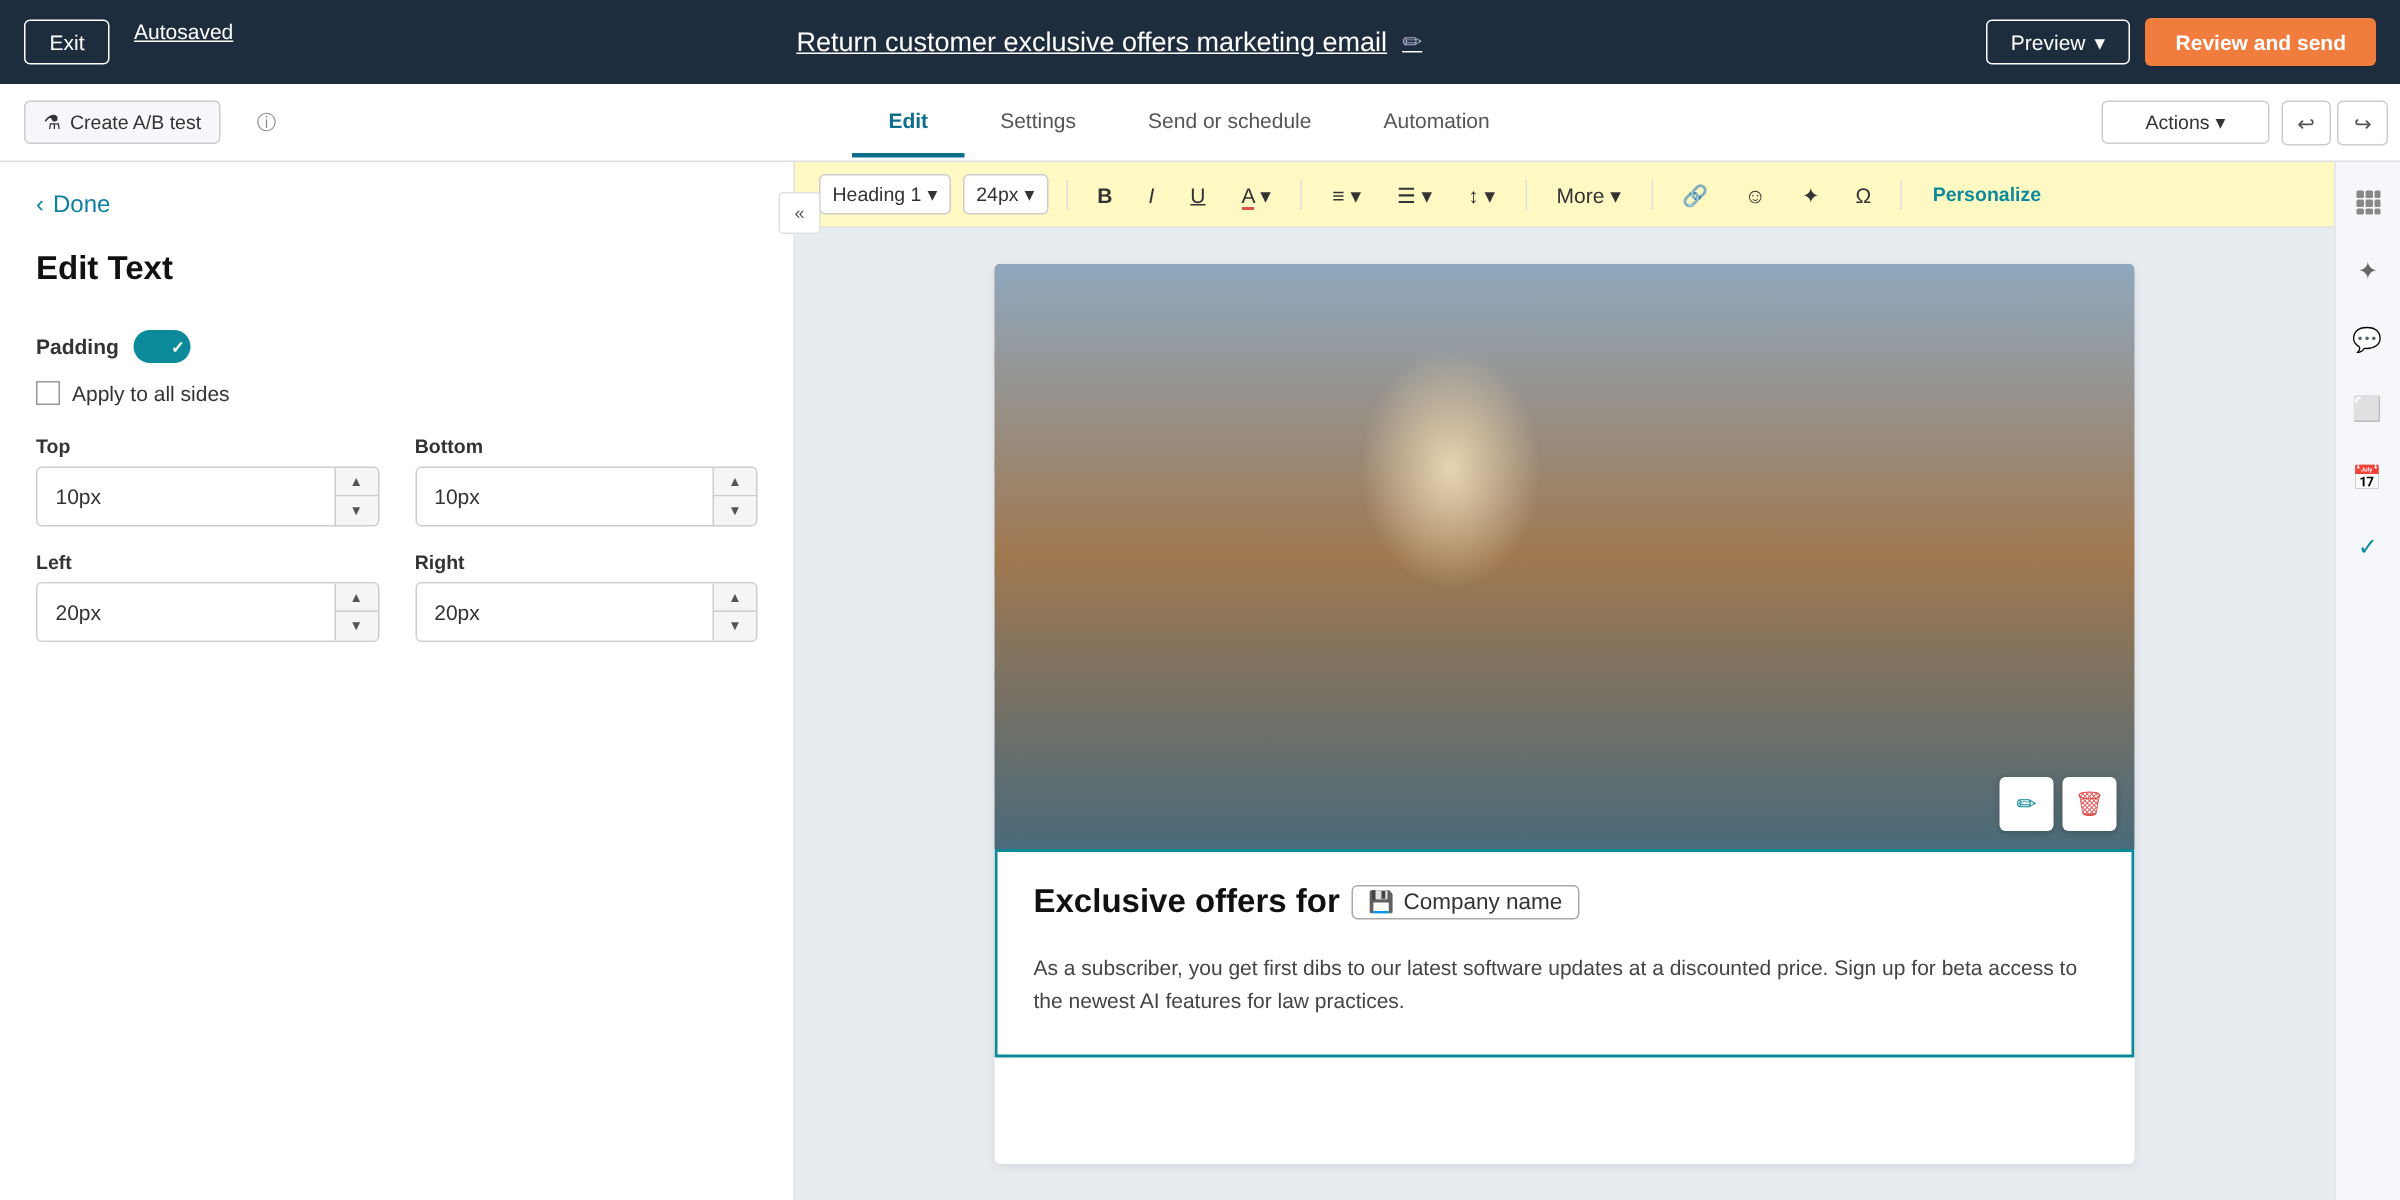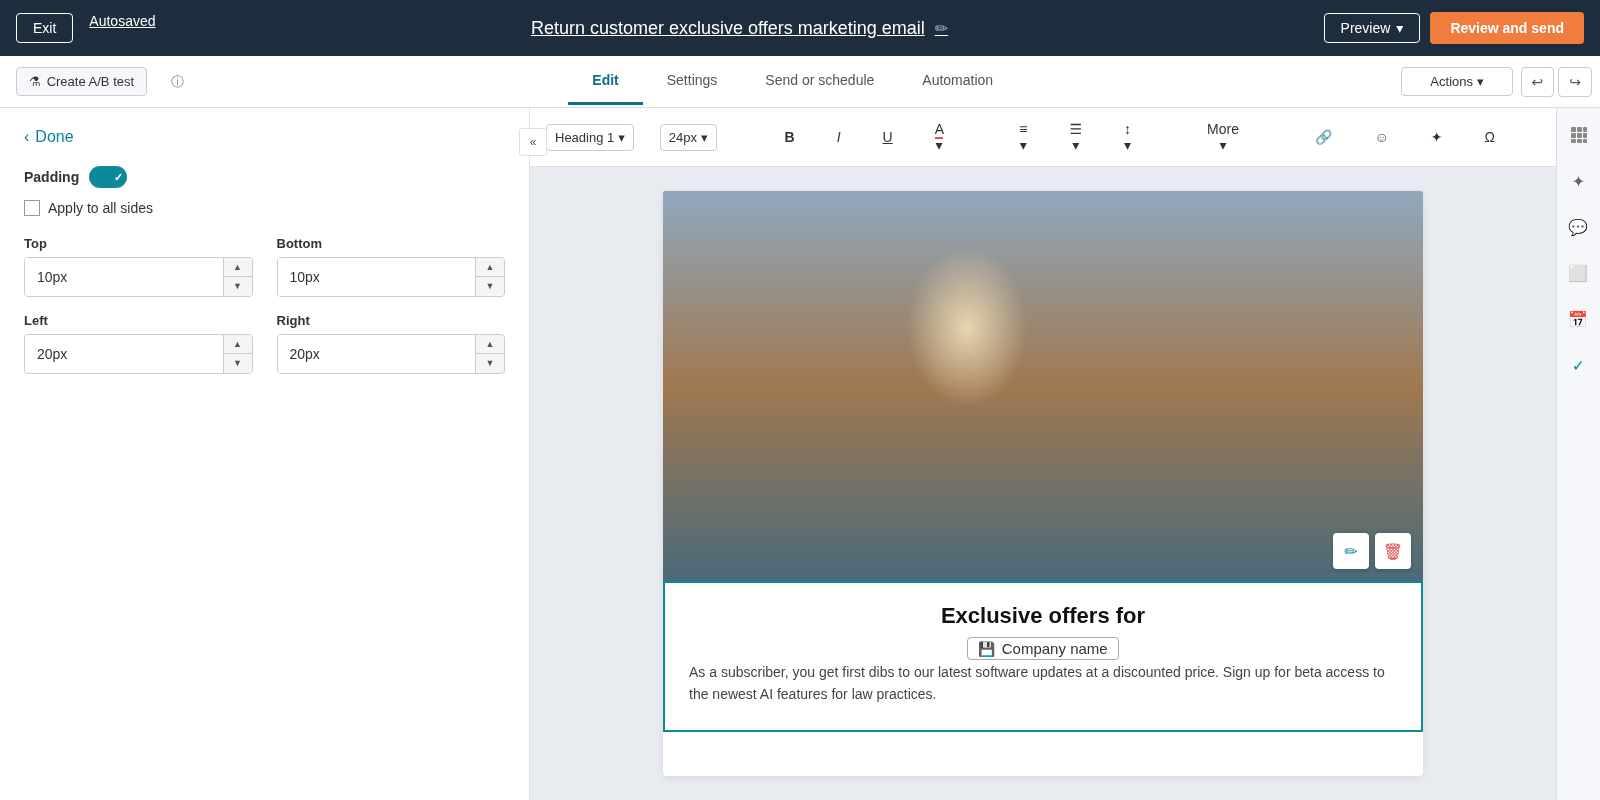--- a/index.html
+++ b/index.html
@@ -112,22 +112,22 @@
       cursor: pointer; display: flex; align-items: center; justify-content: center;
       font-size: 9px; color: #555; line-height: 1;
     }
     .spinner-btn:first-child { border-bottom: 1px solid #ccc; }
 
     
     .editor-area { flex: 1; background: #e8ecf0; display: flex; flex-direction: column; overflow: hidden; }
 
     
     .editor-toolbar {
-      background: #ffffff; border-bottom: 1px solid #e0e0e0;
-      padding: 8px 16px; display: flex; align-items: center; gap: 26px; flex-wrap: nowrap;
+      background: #fef9c3; border-bottom: 1px solid #e0e0e0;
+      padding: 8px 16px; display: flex; align-items: center; gap: 8px; flex-wrap: nowrap;
     }
     .toolbar-select {
       border: 1px solid #ccc; border-radius: 4px; padding: 5px 8px;
       font-size: 13px; cursor: pointer; display: flex; align-items: center; gap: 4px;
       background: #fff; color: #333; white-space: nowrap;
     }
     .toolbar-btn {
       border: 1px solid transparent; background: transparent; padding: 4px 7px;
       border-radius: 3px; cursor: pointer; font-size: 14px; color: #333;
     }
@@ -168,21 +168,21 @@
       font-size: 16px; box-shadow: 0 1px 4px rgba(0,0,0,0.2);
     }
     .img-action-btn.edit { color: #0d8a9a; }
     .img-action-btn.delete { color: #e05252; }
 
     
     .text-section {
       padding: 20px 24px 24px;
       border: 2px solid #0d8a9a; margin: 0;
     }
-    .exclusive-heading { font-size: 22px; font-weight: 700; color: #111; margin-bottom: 1px; display: flex; align-items: center; gap: 8px; flex-wrap: wrap; flex-direction: column; }
+    .exclusive-heading { font-size: 22px; font-weight: 700; color: #111; margin-bottom: 20px; display: flex; align-items: center; gap: 8px; flex-wrap: wrap; }
     .company-token {
       display: inline-flex; align-items: center; gap: 6px;
       border: 1px solid #aaa; border-radius: 4px; padding: 2px 10px;
       font-size: 15px; font-weight: 400; color: #333; background: #fff;
     }
     .token-icon { font-size: 14px; }
     .body-text { font-size: 14px; color: #444; line-height: 1.6; }
 
     
     .right-sidebar {
@@ -247,20 +247,21 @@
 
 <div class="main-layout">
 
   <div class="left-panel">
     <div class="collapse-btn">«</div>
     <div class="left-panel-inner">
       <div class="done-link">
         <span>‹</span>
         <span>Done</span>
       </div>
+      <div class="edit-text-title">Edit Text</div>
 
       <div class="section-label">
         <span>Padding</span>
         <div class="toggle"></div>
       </div>
 
       <div class="checkbox-row">
         <div class="checkbox"></div>
         <span class="checkbox-label">Apply to all sides</span>
       </div>

